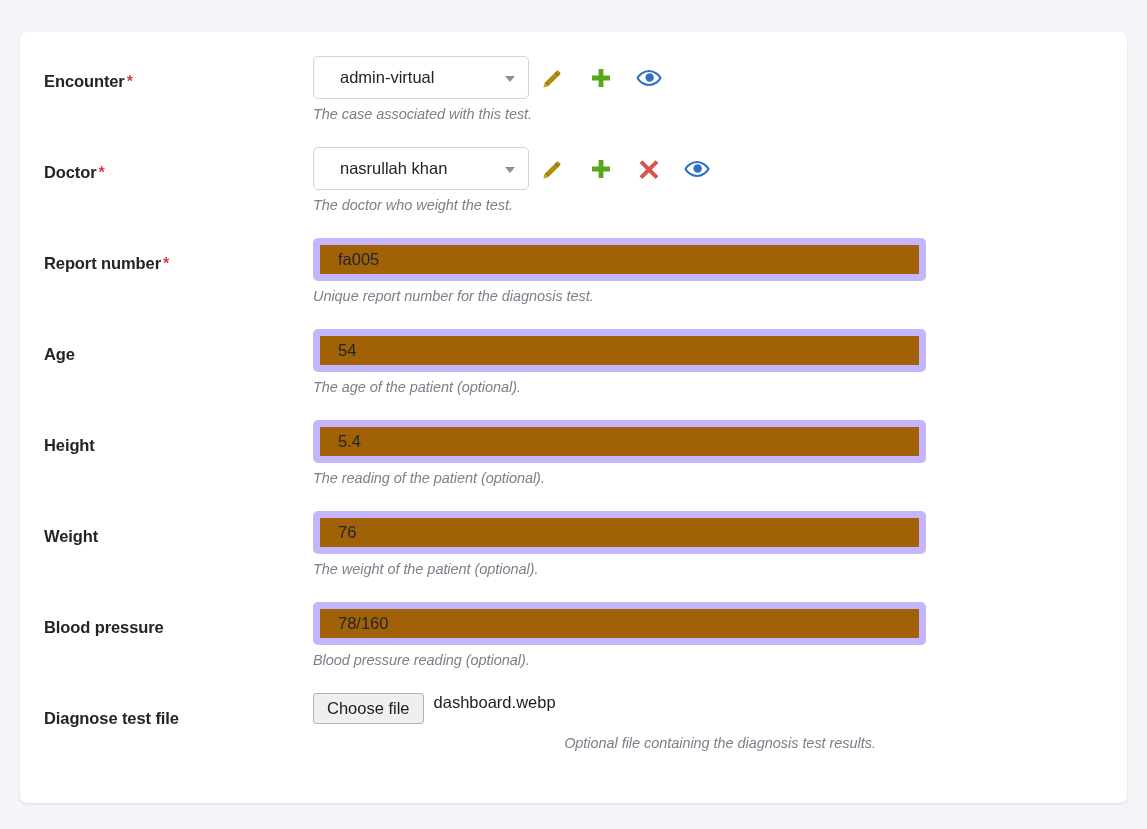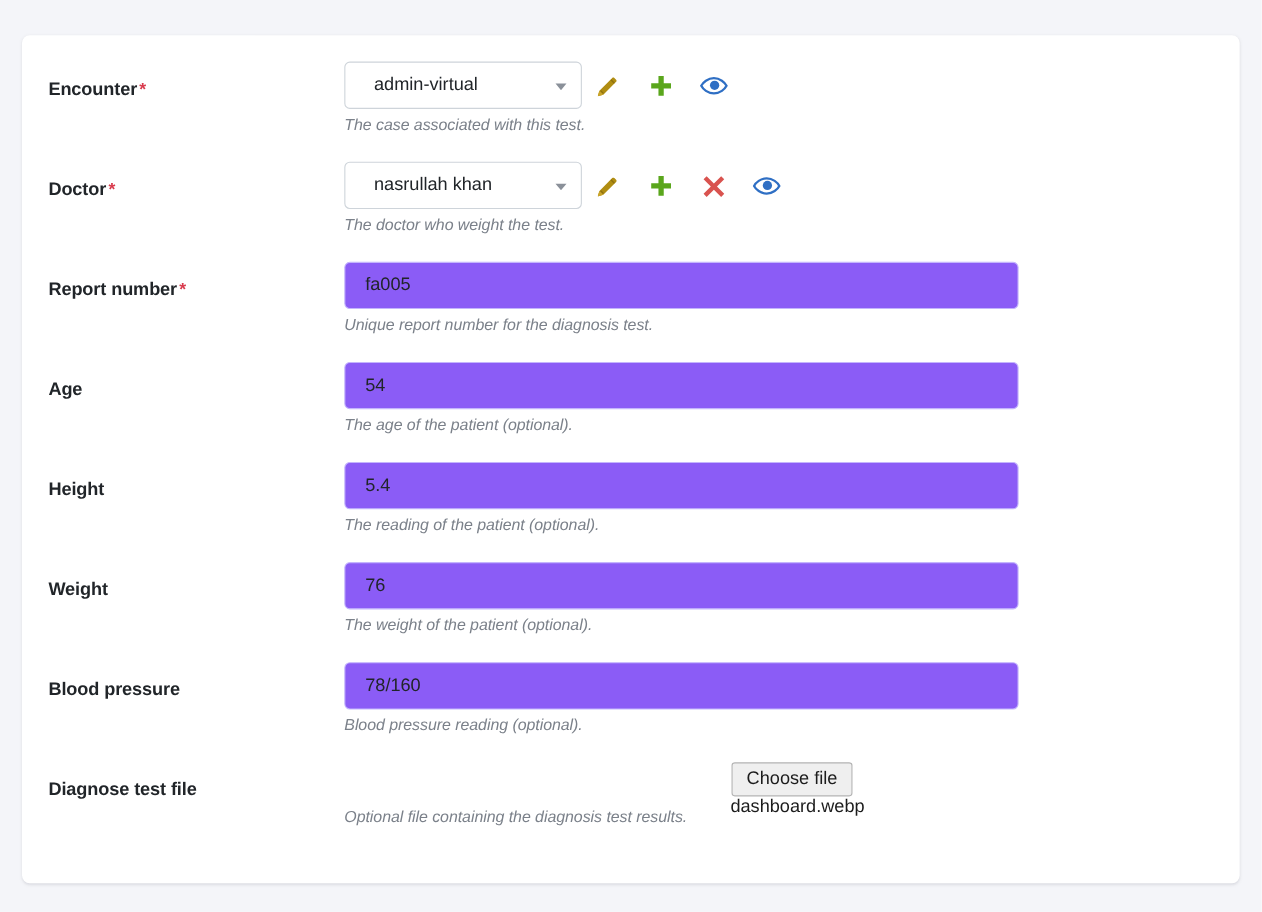--- a/index.html
+++ b/index.html
@@ -106,23 +106,23 @@
     border-left: 5px solid transparent;
     border-right: 5px solid transparent;
     border-top: 6px solid #8a9099;
   }
 
   
   .txt-input {
     box-sizing: border-box;
     width: 613px;
     height: 43px;
-    border: 1px solid #c4b5fd;
+    border: 7px solid #c4b5fd;
     border-radius: 5px;
-    background: #8b5cf6;
+    background: #a16207;
     font-family: "Liberation Sans", sans-serif;
     font-size: 16.5px;
     color: #212529;
     padding: 0 16px 0 18px;
     outline: none;
   }
   .txt-input::placeholder { color: #9aa0a6; }
 
   
   .icon-actions {
@@ -149,43 +149,41 @@
     font-size: 14.5px;
     font-style: italic;
     color: #7b818a;
     line-height: 1.25;
     letter-spacing: -0.05px;
   }
 
   
   .file-line {
     display: flex;
-    align-items: center;
     height: 33px;
-    flex-direction: column;
   }
   .file-btn {
     box-sizing: border-box;
     height: 31px;
     padding: 0 13px;
     border: 1px solid #b4b4b4;
     border-radius: 3px;
     background: #efefef;
     color: #1c1c1c;
     font-family: "Liberation Sans", sans-serif;
     font-size: 16.5px;
     line-height: 29px;
     cursor: pointer;
   }
   .file-name {
     margin-left: 10px;
     font-size: 16.5px;
     color: #1c1c1c;
   }
-  .file-row .help-text { margin-top: 8px; }
+  .file-row .help-text { margin-top: 8px; text-align: center; }
 </style>
 </head>
 <body>
 
 <div class="page-wrap">
   <div class="form-card">
 
     <div class="form-row">
       <div class="field-label">
         <span>Encounter</span><span class="req-star">*</span>

